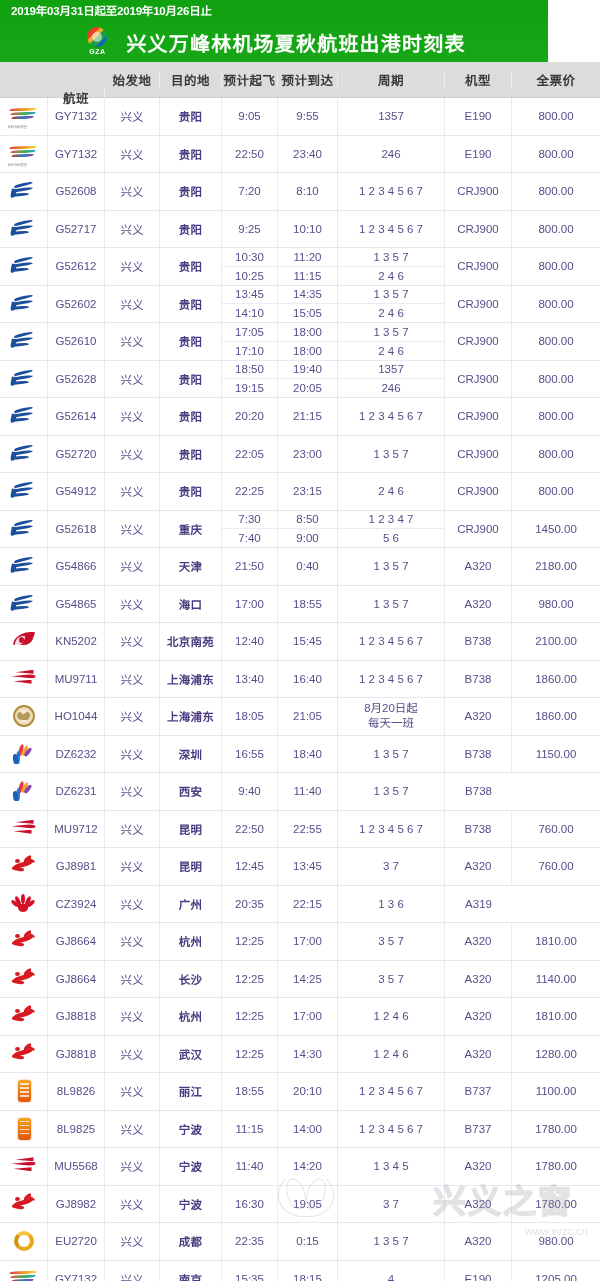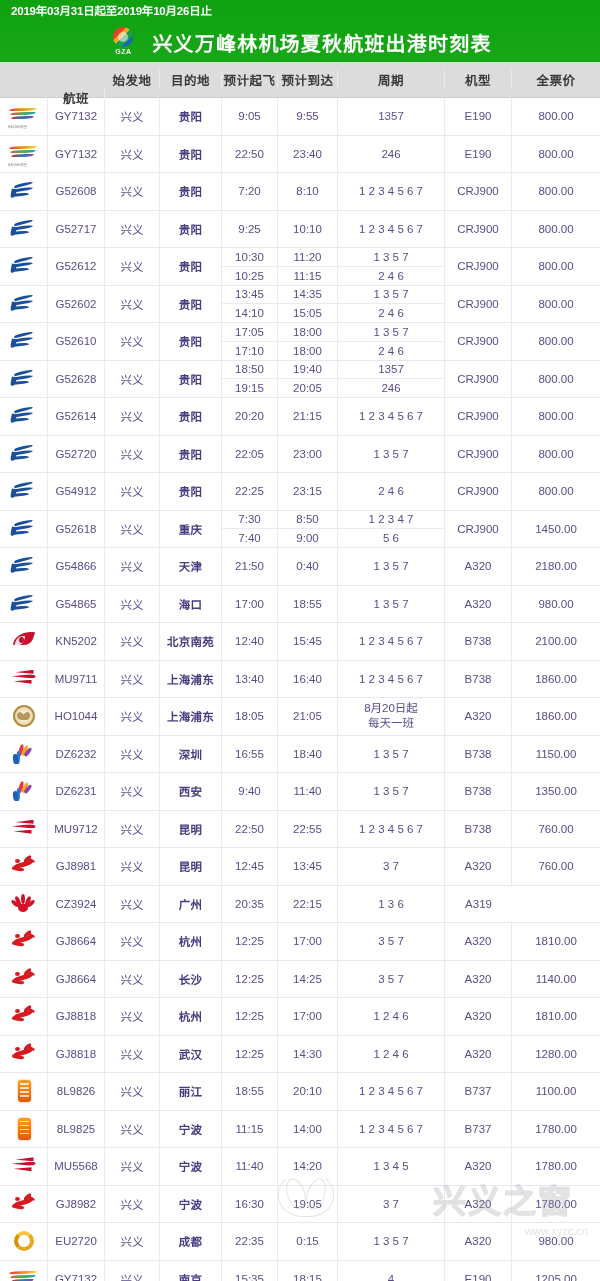--- a/index.html
+++ b/index.html
@@ -8,21 +8,21 @@
     width:600px;
     background:#ffffff;
     font-family:"Liberation Sans", "DejaVu Sans", sans-serif;
   }
   body { width:600px; height:1281px; overflow:hidden; position:relative; }
 
   
   .banner {
     background:#13a313;
     background:linear-gradient(#0fa10f, #17a717);
-    width:600px;
+    width:548px;
     height:62px;
     position:relative;
   }
   .banner-date {
     position:absolute;
     left:11px; top:2px;
     font-size:11.5px;
     color:#ffffff;
     letter-spacing:-0.2px;
     white-space:nowrap;
@@ -761,23 +761,20 @@
       </div>
       <div class="cell c-fno">DZ6231</div>
       <div class="cell c-from">兴义</div>
       <div class="cell c-to">
         <span class="dest">西安</span>
       </div>
       <div class="cell c-dep">9:40</div>
       <div class="cell c-arr">11:40</div>
       <div class="cell c-per">1 3 5 7</div>
       <div class="cell c-type">B738</div>
-      <div class="cell c-fare">
-        <span class="fare">1350.00</span>
-      </div>
     </div>
     <div class="row">
       <div class="cell c-logo">
         <div class="al al-mu">
           <i class="p p3"></i>
           <i class="p p1"></i>
           <i class="p p2"></i>
         </div>
       </div>
       <div class="cell c-fno">MU9712</div>

